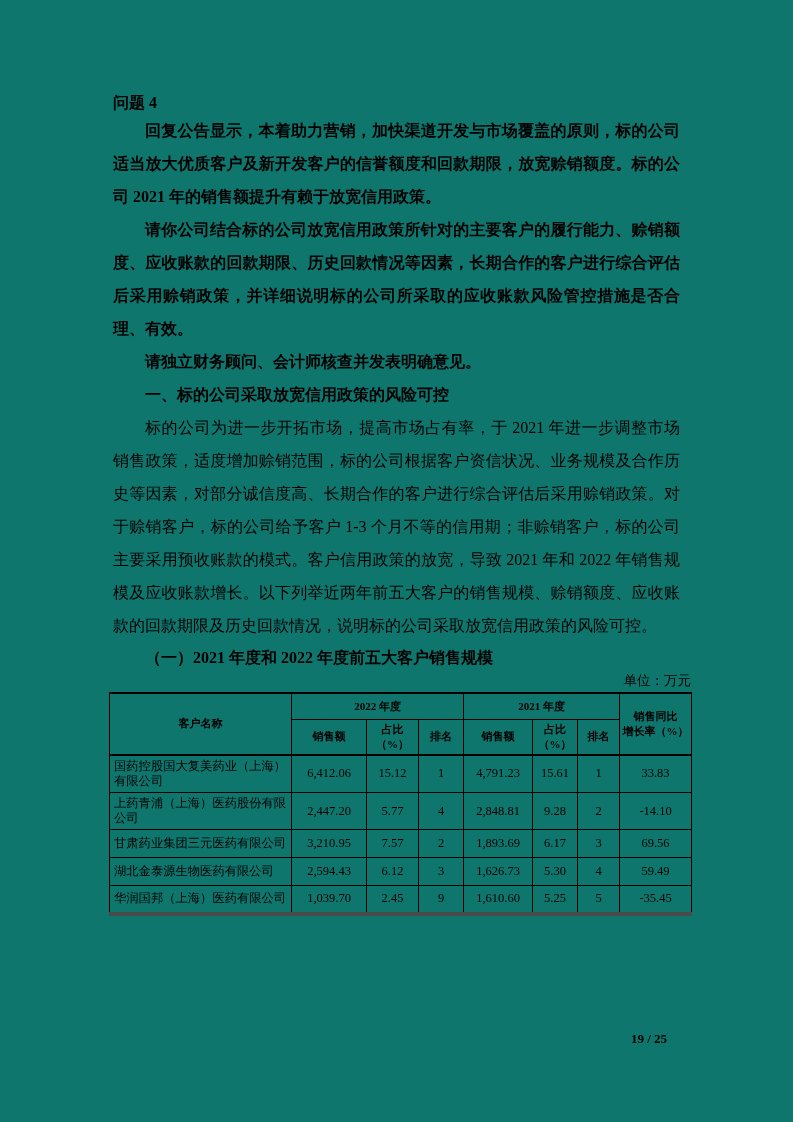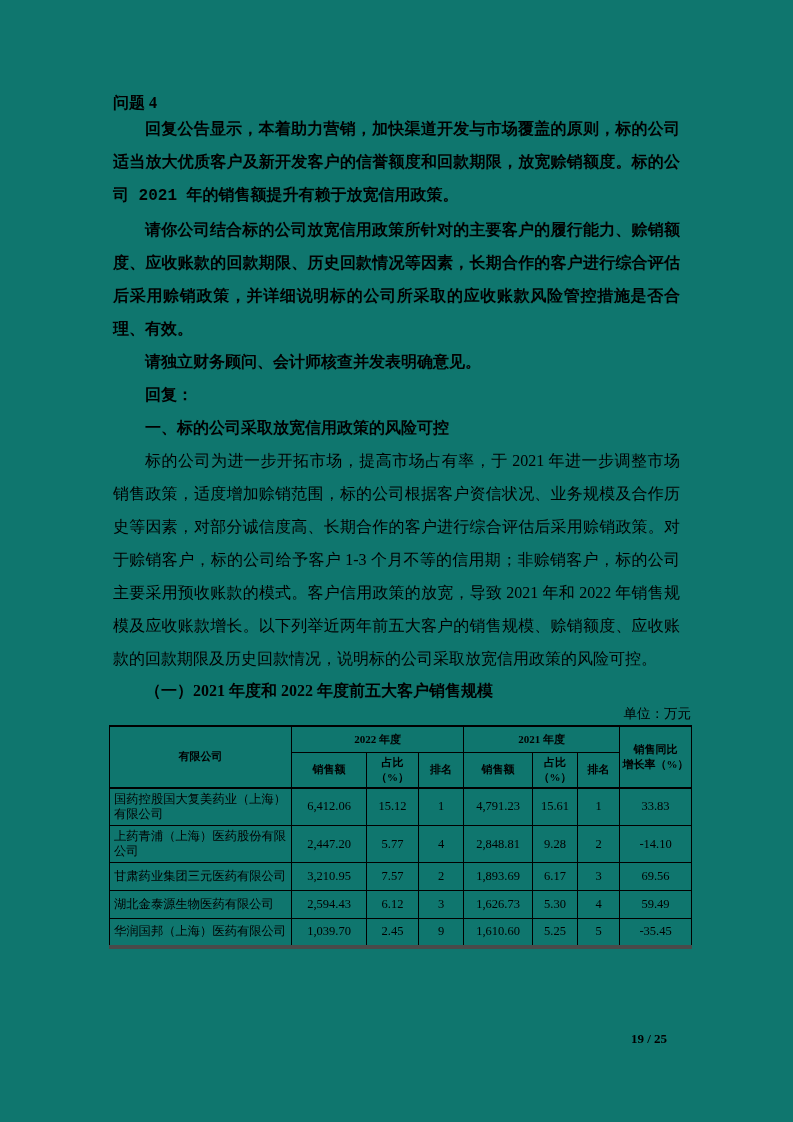--- a/index.html
+++ b/index.html
@@ -8,21 +8,21 @@
     width:793px;height:1122px;
     background:#0f766e;
     color:#000;
     font-family:"Liberation Serif","DejaVu Serif",serif;
     overflow:hidden;
   }
   .content{position:absolute;left:113px;top:92px;width:567px;}
   .q-title{font-size:16px;font-weight:bold;line-height:22px;}
   p.para{margin:0;font-size:16px;line-height:33px;text-align:justify;text-indent:32px;}
   .b{font-weight:bold;}
-  .mt-a{margin-top:23px;font-family:Liberation Mono, monospace;}
+  .mt-a{margin-top:23px;}
   .mt-b{margin-top:3px;}
   .mt-c{margin-top:9px;}
   .mt-d{margin-top:8px;}
   .sub-heading{margin:3px 0 0 0;font-size:16px;font-weight:bold;line-height:26px;text-indent:32px;text-align:left;}
   .unit{width:578px;text-align:right;font-size:13.5px;line-height:18px;margin-top:1px;}
   table.cust{
     border-collapse:collapse;table-layout:fixed;
     width:582px;margin-left:-4px;margin-top:2px;
     border-top:2.5px solid #000;
     border-bottom:4px solid #4a4a4a;
@@ -48,21 +48,20 @@
   <div class="content">
 
     <div class="q-title">问题 4</div>
 
     <p class="para b mt-a">回复公告显示，本着助力营销，加快渠道开发与市场覆盖的原则，标的公司适当放大优质客户及新开发客户的信誉额度和回款期限，放宽赊销额度。标的公司 2021 年的销售额提升有赖于放宽信用政策。</p>
 
     <p class="para b mt-b">请你公司结合标的公司放宽信用政策所针对的主要客户的履行能力、赊销额度、应收账款的回款期限、历史回款情况等因素，长期合作的客户进行综合评估后采用赊销政策，并详细说明标的公司所采取的应收账款风险管控措施是否合理、有效。</p>
 
     <p class="para b mt-b">请独立财务顾问、会计师核查并发表明确意见。</p>
 
-    <p class="para b mt-c">回复：</p>
 
     <p class="para b mt-d">一、标的公司采取放宽信用政策的风险可控</p>
 
     <p class="para mt-d">标的公司为进一步开拓市场，提高市场占有率，于 2021 年进一步调整市场销售政策，适度增加赊销范围，标的公司根据客户资信状况、业务规模及合作历史等因素，对部分诚信度高、长期合作的客户进行综合评估后采用赊销政策。对于赊销客户，标的公司给予客户 1-3 个月不等的信用期；非赊销客户，标的公司主要采用预收账款的模式。客户信用政策的放宽，导致 2021 年和 2022 年销售规模及应收账款增长。以下列举近两年前五大客户的销售规模、赊销额度、应收账款的回款期限及历史回款情况，说明标的公司采取放宽信用政策的风险可控。</p>
 
     <p class="sub-heading">（一）2021 年度和 2022 年度前五大客户销售规模</p>
 
     <div class="unit">单位：万元</div>
 
     <table class="cust">
@@ -71,21 +70,21 @@
           <col style="width:75px">
           <col style="width:52px">
           <col style="width:45px">
         <col style="width:69px">
           <col style="width:45px">
           <col style="width:42px">
           <col style="width:72px">
       </colgroup>
       <thead>
         <tr class="h1">
-          <th rowspan="2">有限公司</th>
+          <th rowspan="2">客户名称</th>
           <th colspan="3" class="yr">2022 年度</th>
           <th colspan="3" class="yr">2021 年度</th>
           <th rowspan="2" class="pre">销售同比
 增长率（%）</th>
         </tr>
         <tr class="h2">
           <th>销售额</th>
           <th class="pre">占比
 （%）</th>
           <th>排名</th>

